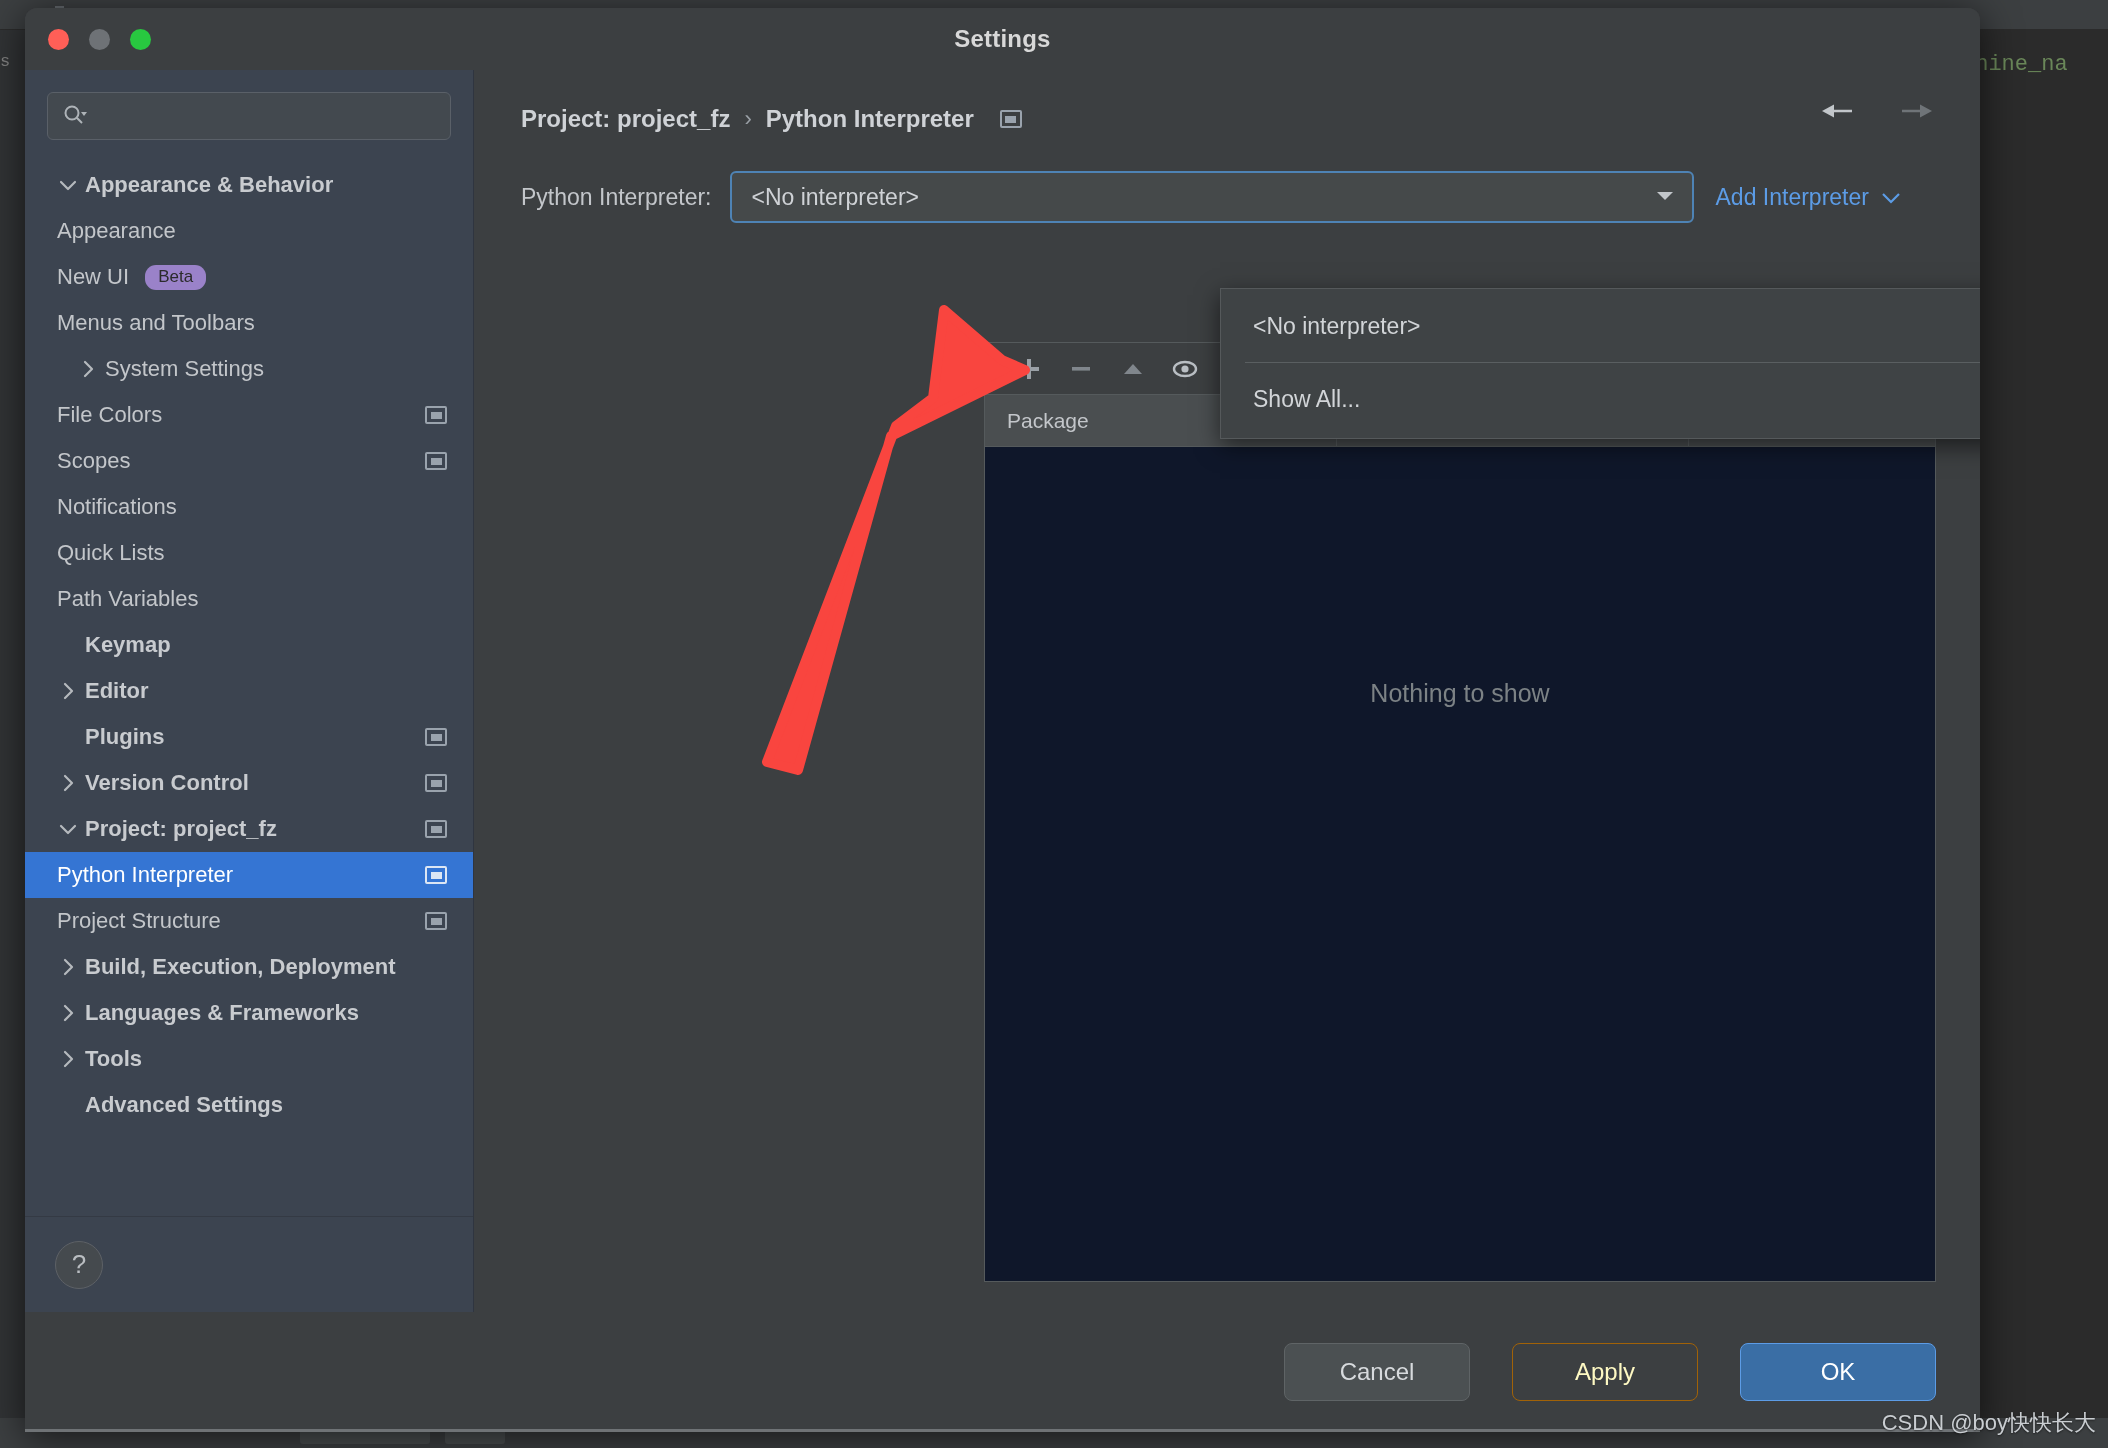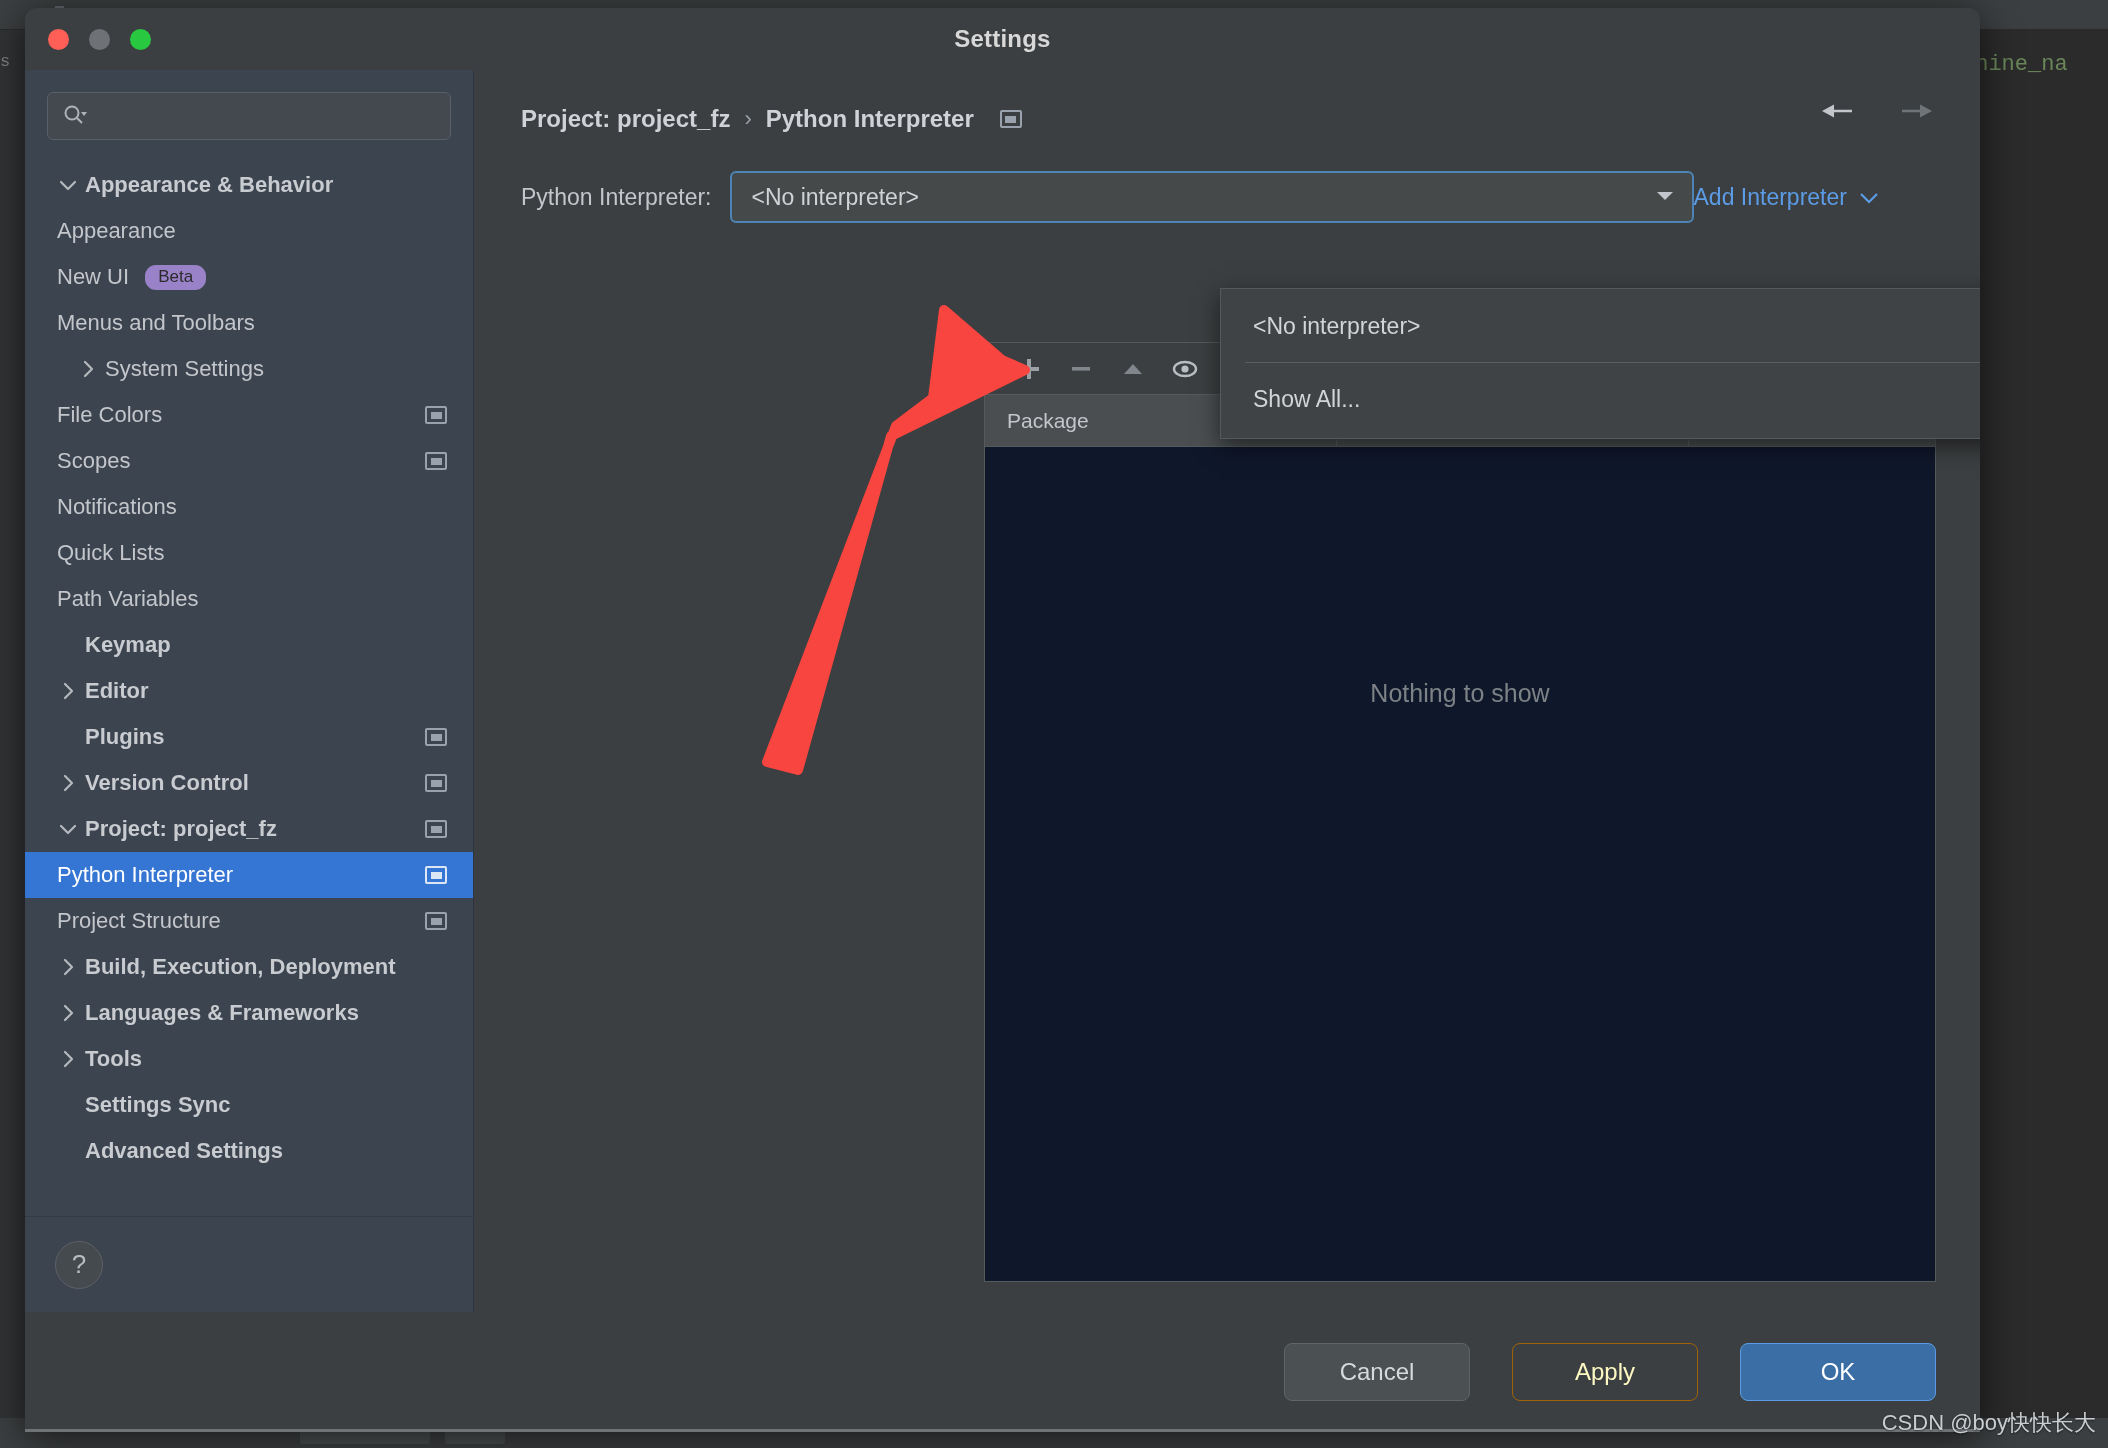--- a/index.html
+++ b/index.html
@@ -165,21 +165,21 @@
   }
   #interpreter-label { color: #c3c6ca; font-size: 23px; margin-right: 18px; white-space: nowrap; }
   #interpreter-combo {
     width: 964px; height: 52px; background: #45494A;
     border: 2px solid #4E83B5; border-radius: 6px;
     display: flex; align-items: center; padding: 0 14px 0 20px;
     position: relative; cursor: pointer;
   }
   #interpreter-combo .value { flex: 1; color: #cfd2d6; font-size: 23px; }
   #add-interpreter {
-    color: #5C9CE6; font-size: 23px;
+    margin-left: 22px; color: #5C9CE6; font-size: 23px;
     display: flex; align-items: flex-start; gap: 12px; cursor: pointer; white-space: nowrap;
   }
 
   
   #packages-panel {
     position: absolute; left: 510px; top: 272px; right: 44px; bottom: 30px;
     border: 1px solid #555a5c; background: #0f172a;
   }
   #pkg-toolbar {
     height: 52px; background: #3C3F41; border-bottom: 1px solid #555a5c;
@@ -454,24 +454,20 @@
           <div class="tree-row top">
             <span class="arrow">
               <svg width="14" height="20" viewBox="0 0 14 20">
                 <path d="M4 3 L11 10 L4 17" fill="none" stroke="#b5b9bd" stroke-width="2.2" stroke-linecap="round" stroke-linejoin="round"></path>
               </svg>
             </span>
             <span class="label">Tools</span>
           </div>
           <div class="tree-row top">
             <span class="arrow"></span>
-            <span class="label">Settings Sync</span>
-          </div>
-          <div class="tree-row top">
-            <span class="arrow"></span>
             <span class="label">Advanced Settings</span>
           </div>
         </div>
 
       <div id="sidebar-footer">
         <div id="help-button">?</div>
       </div>
     </div>
 
     <div id="main-panel">

